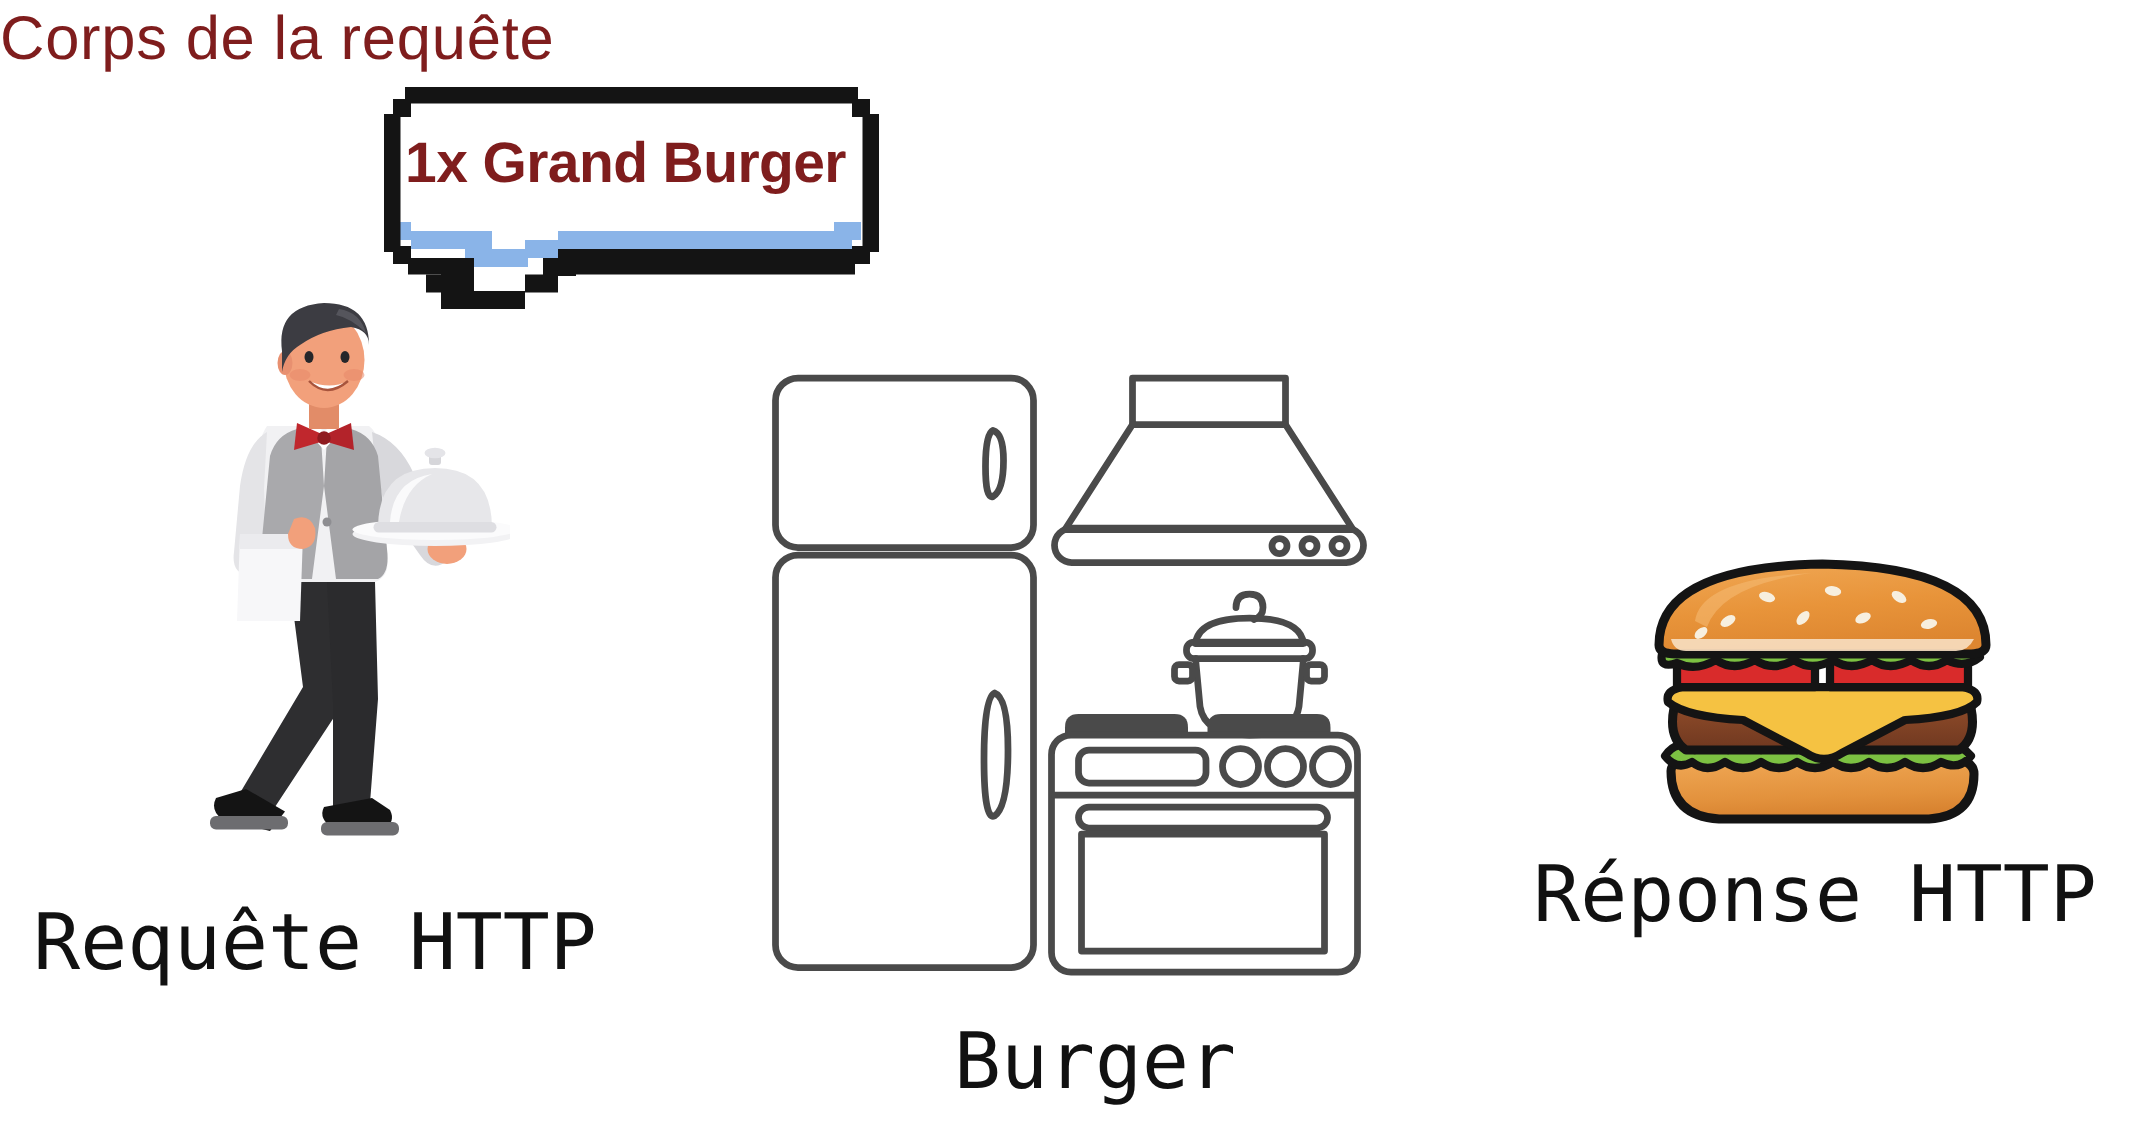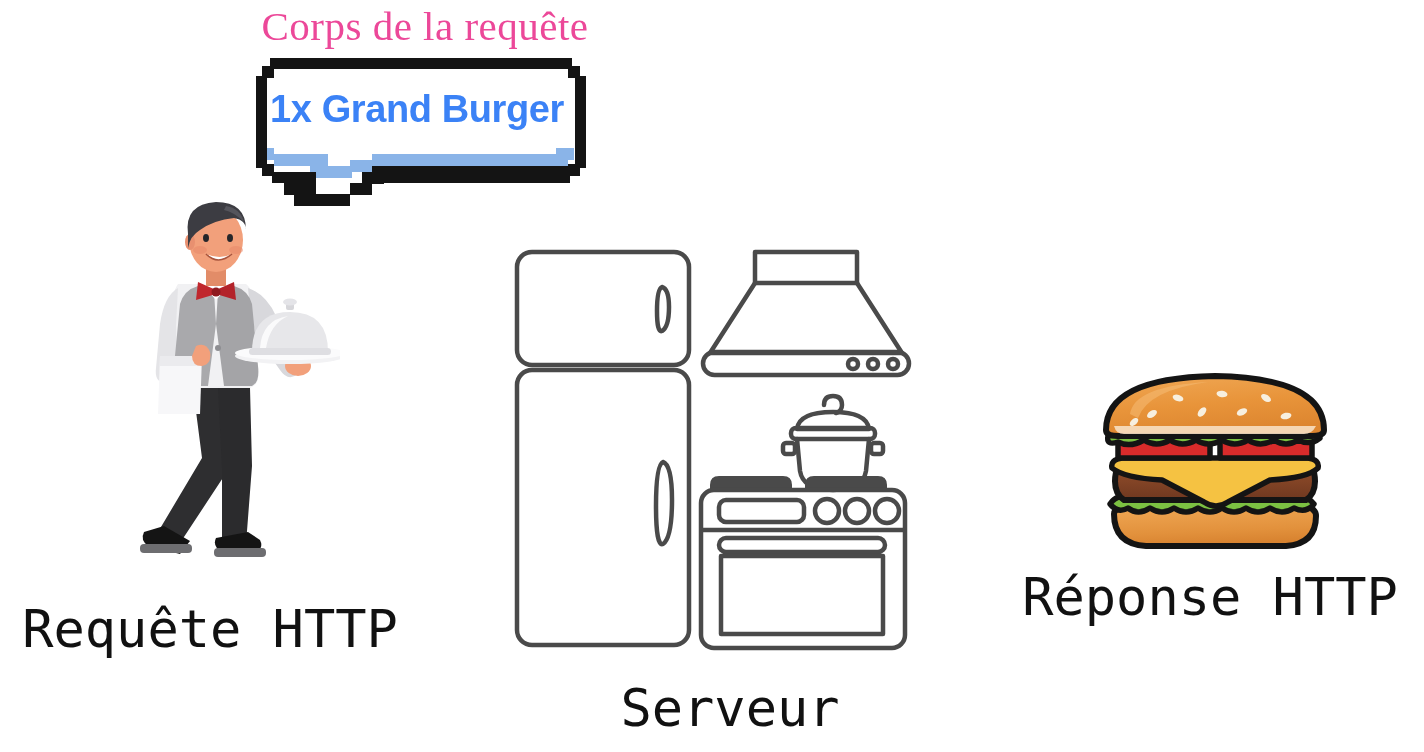--- a/index.html
+++ b/index.html
@@ -14,46 +14,45 @@
     overflow: hidden;
     font-family: "DejaVu Sans Mono", "Liberation Mono", monospace;
     color: #0a0a0a;
   }
 
   
   .bubble-title {
     position: absolute;
     left: 0; top: 2px;
     width: 850px;
-    text-align: center;
-    font-family: Liberation Serif, serif;
+    font-family: Liberation Sans, sans-serif;
     font-size: 41px;
     font-weight: 400;
     letter-spacing: 0.5px;
-    color: #ec4899;
+    color: #7f1d1d;
     white-space: nowrap;
   }
 
   
   .bubble-wrap {
     position: absolute;
     left: 250px; top: 52px;
     width: 340px; height: 155px;
   }
   .bubble-svg { display: block; }
   .bubble-text {
     position: absolute;
     left: 0; top: 36px;
     width: 334px;
     text-align: center;
     font-family: "Liberation Sans", "DejaVu Sans", sans-serif;
     font-size: 38px;
     font-weight: bold;
     letter-spacing: -0.4px;
-    color: #3b82f6;
+    color: #7f1d1d;
     white-space: nowrap;
   }
 
   
   .waiter {
     position: absolute;
     left: 130px; top: 196px;
     width: 210px; height: 365px;
   }
 
@@ -320,13 +319,13 @@
       <ellipse cx="196" cy="48" rx="5.5" ry="3.2" transform="rotate(-12 196 48)"></ellipse>
       <ellipse cx="44" cy="54" rx="5" ry="3" transform="rotate(-40 44 54)"></ellipse>
     </g>
   </svg>
 </div>
 
 <div class="caption caption-request">Requête HTTP</div>
 
 <div class="caption caption-response">Réponse HTTP</div>
 
-<div class="caption caption-server">Serveur</div>
+<div class="caption caption-server">Burger</div>
 
 </body></html>

